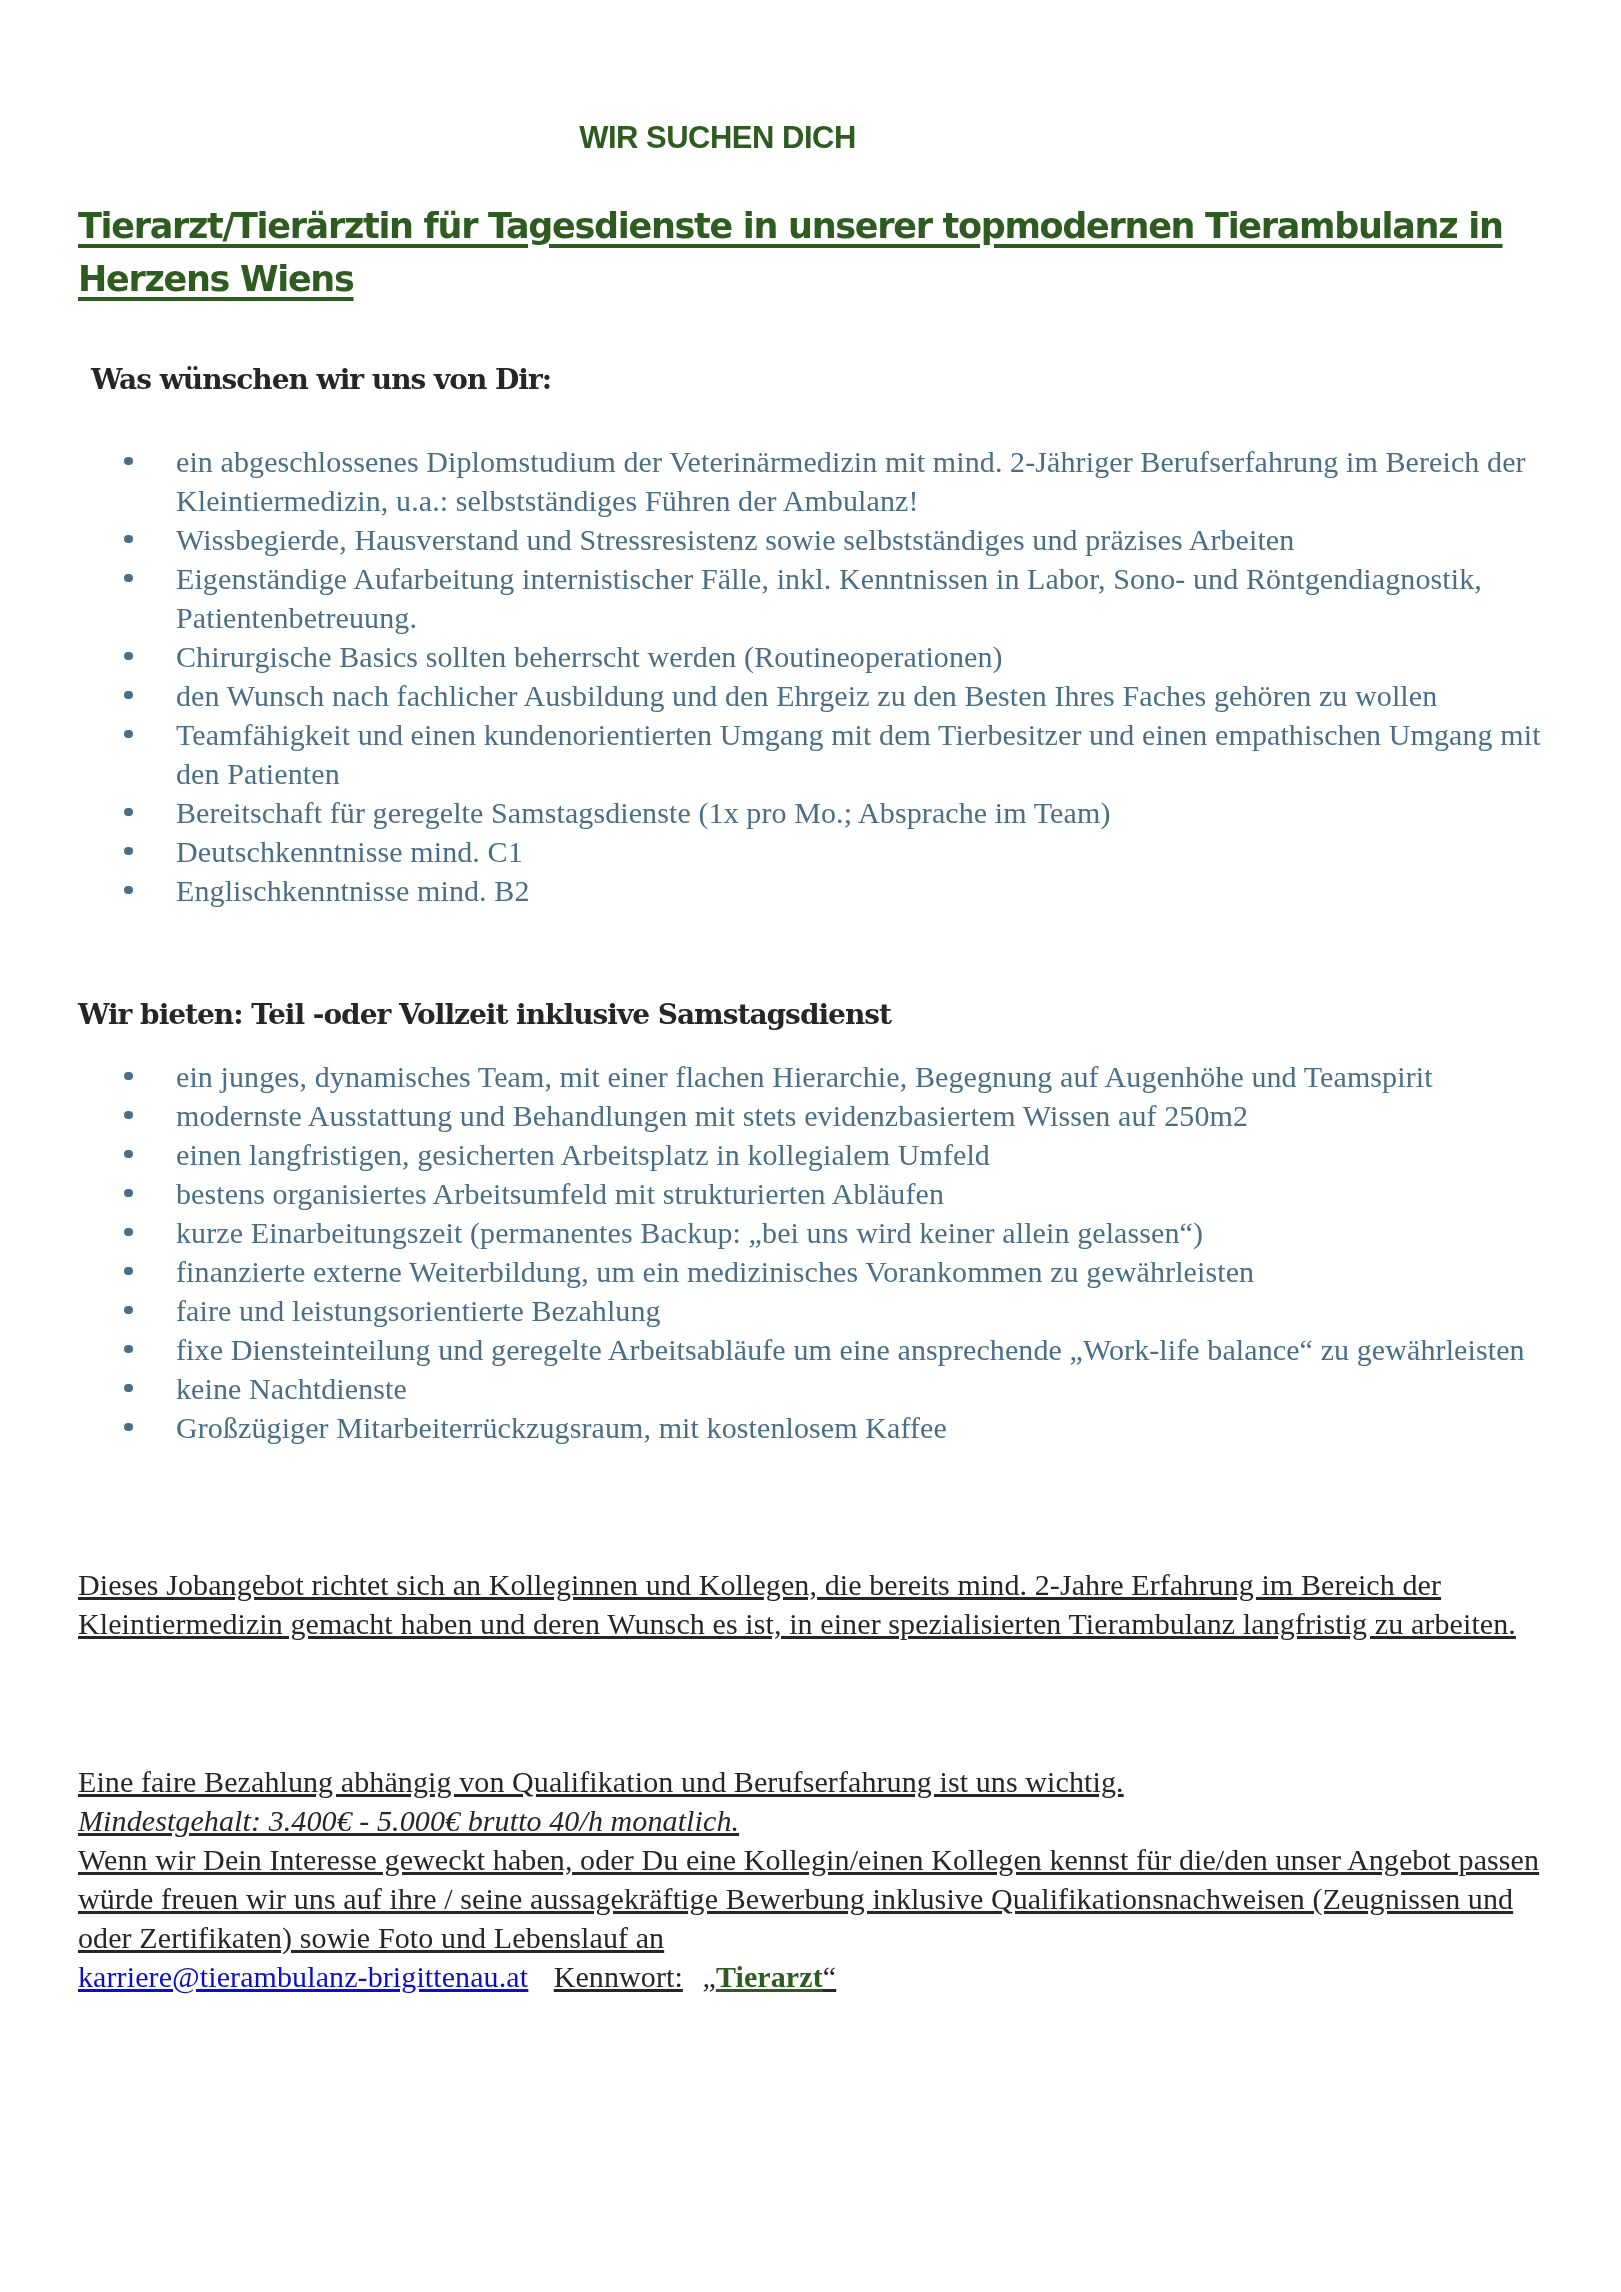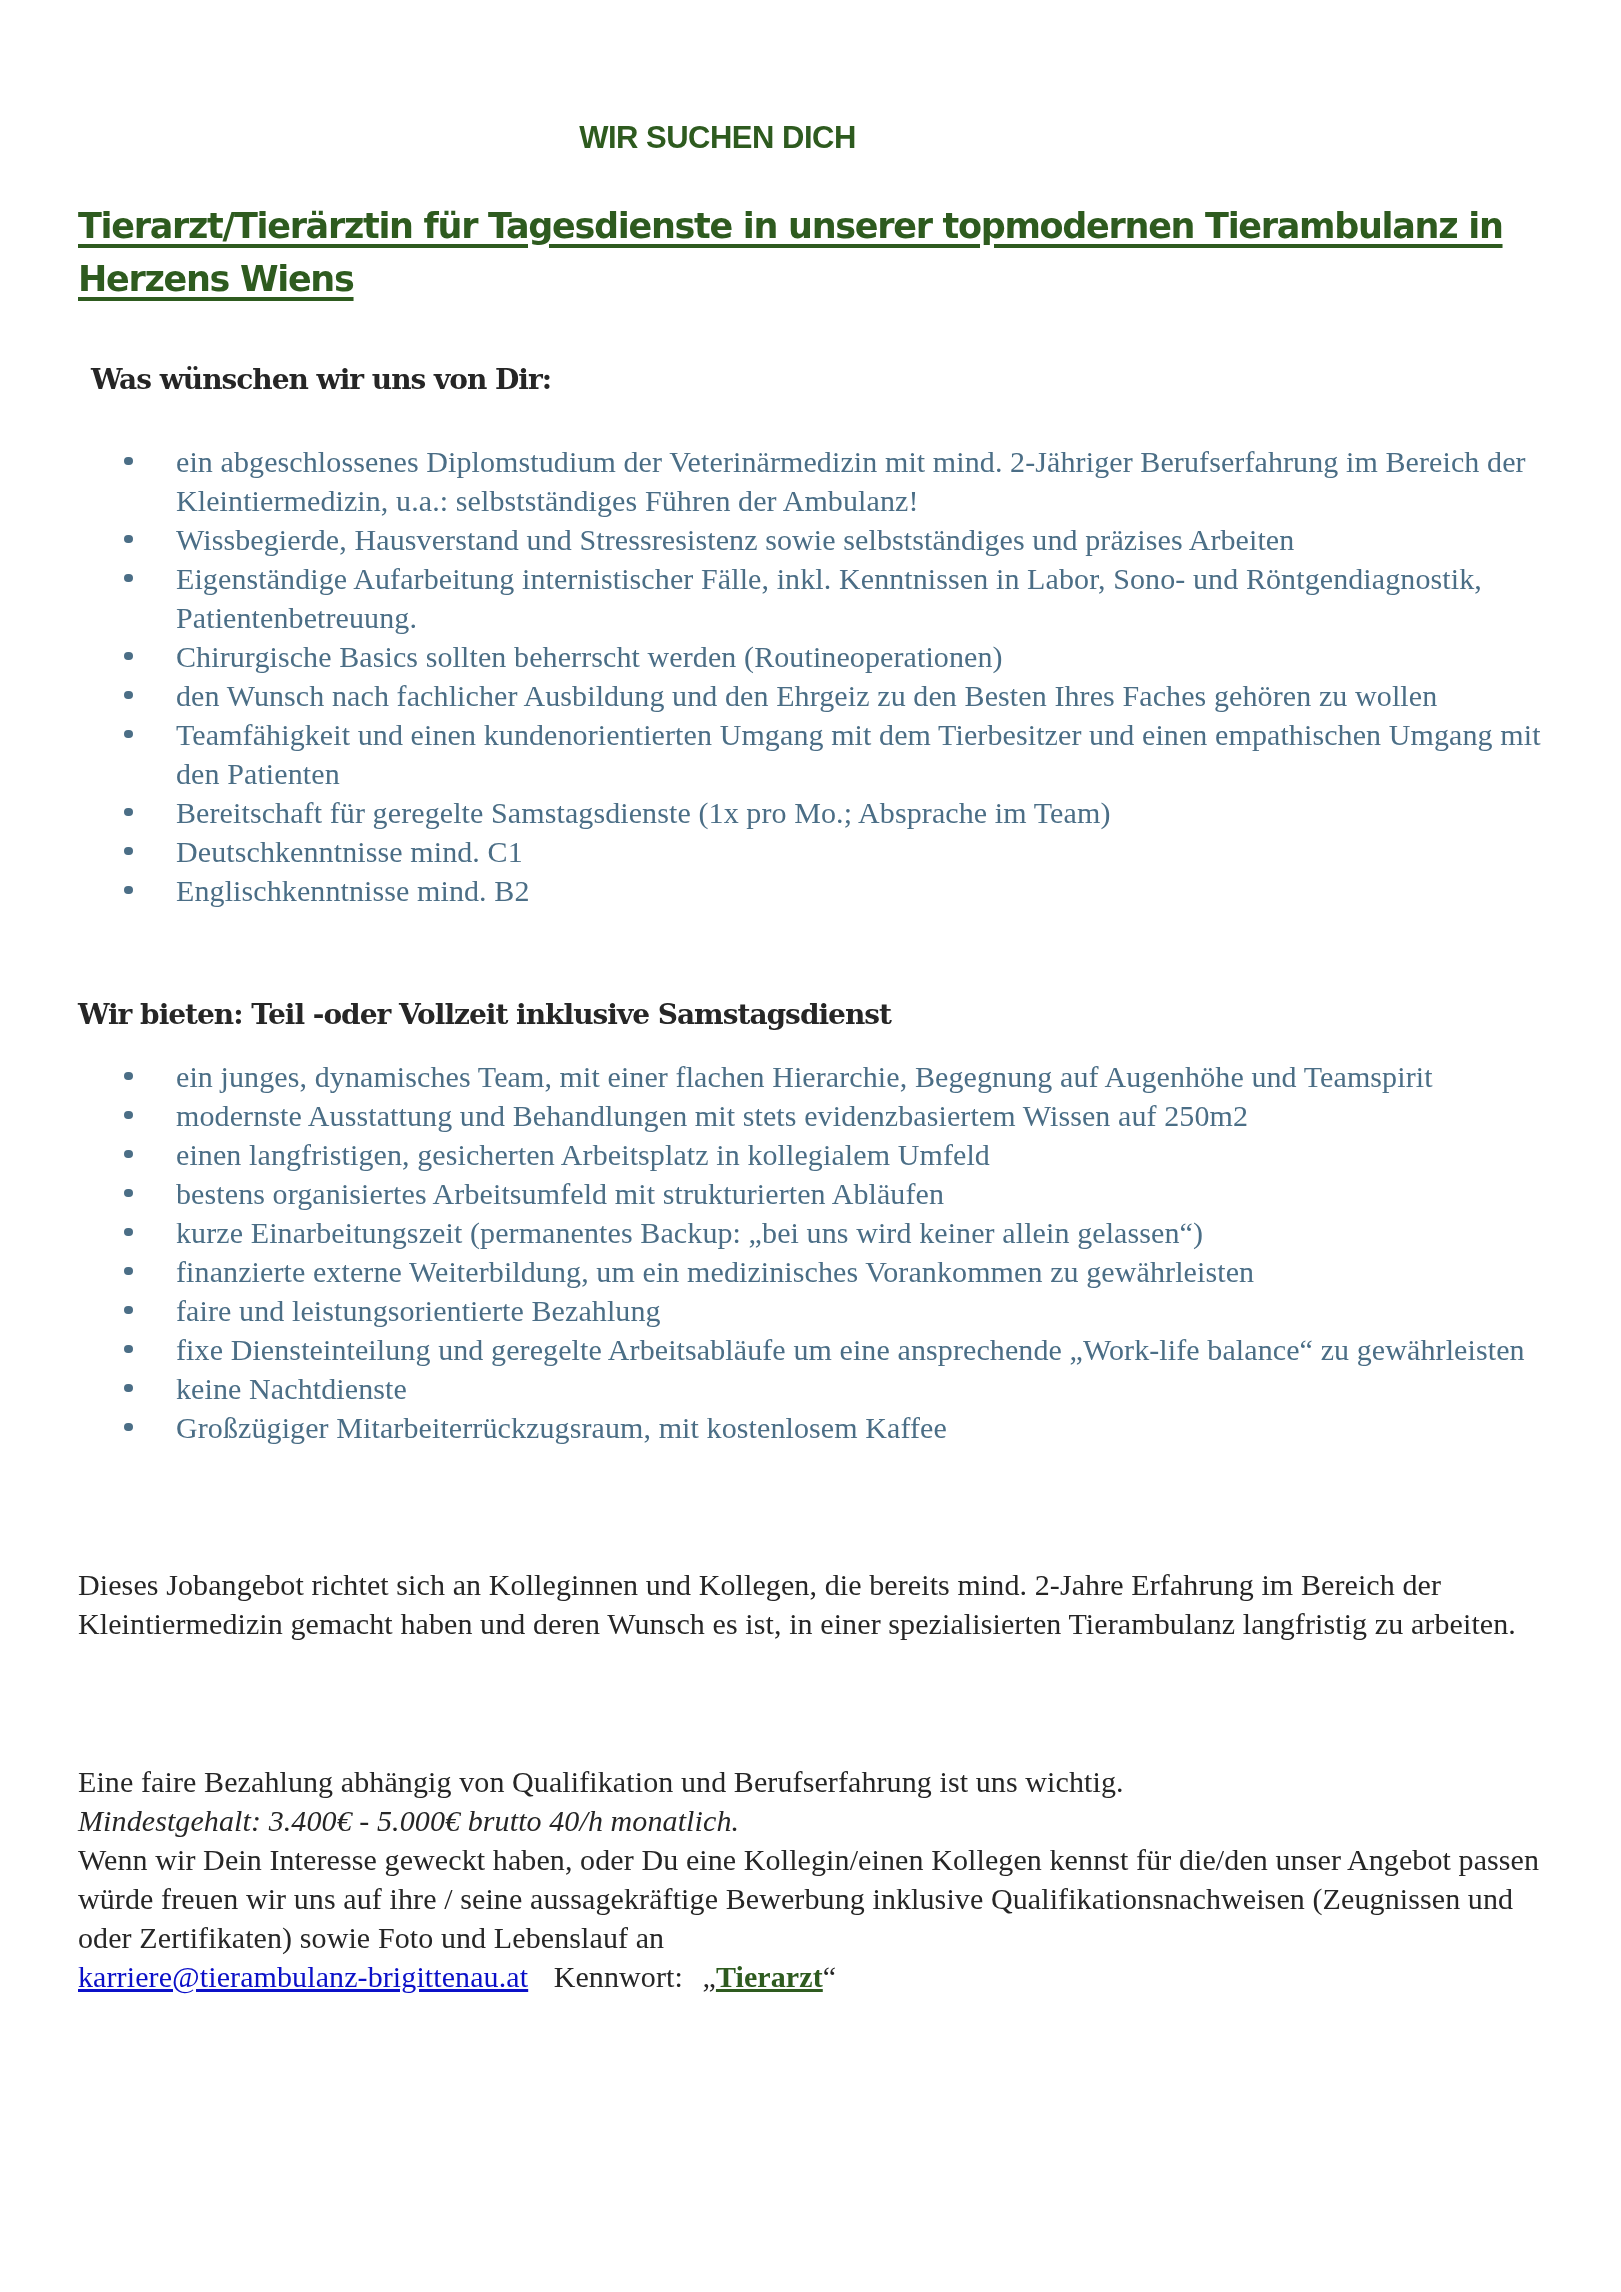--- a/index.html
+++ b/index.html
@@ -36,20 +36,21 @@
     .list li { position: relative; padding-left: 176px; padding-right: 78px; }
     .bullet {
       position: absolute; left: 124px; top: 14.7px;
       width: 8.8px; height: 8.8px; border-radius: 50%; background: #4b6e86;
     }
     .para {
       position: absolute; left: 78px; width: 1490px; margin: 0;
       font-family: "Liberation Serif", serif;
       font-size: 30px; line-height: 39px; letter-spacing: 0.1px;
       color: #262626;
+      text-decoration: underline;
     }
     .italic { font-style: italic; }
     .email-link { color: #0b10c8; text-decoration: underline; }
     .keyword { color: #2e5b1f; font-weight: bold; text-decoration: underline; }
   </style>
 </head>
 <body>
 
 <div class="page">
 

